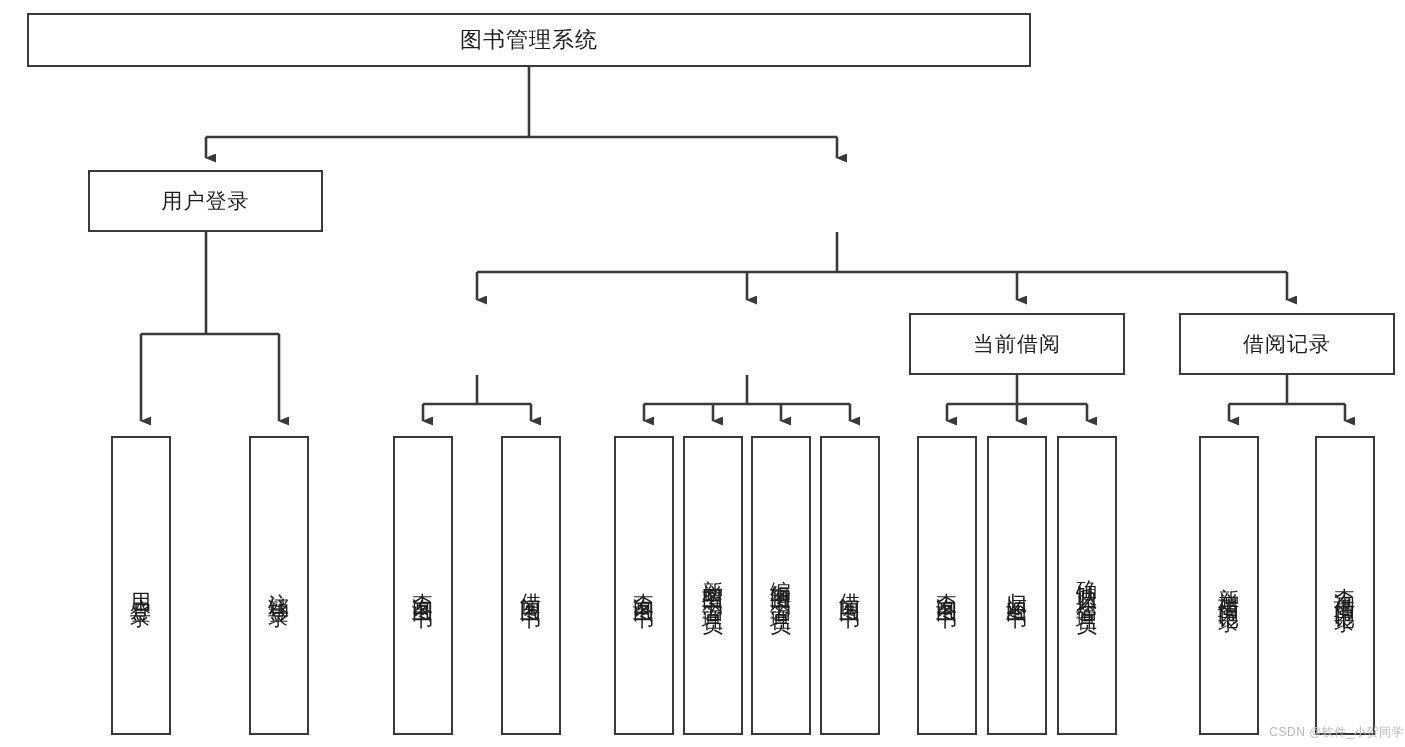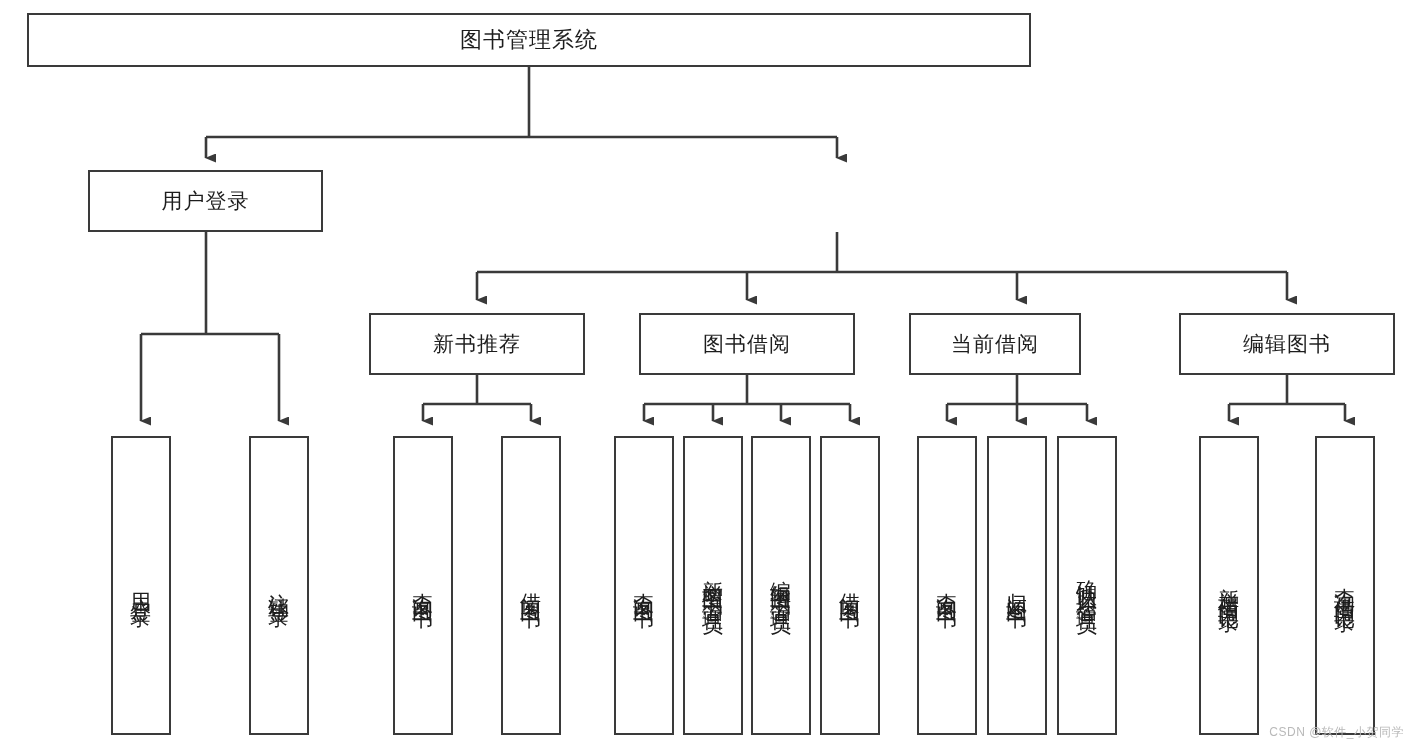--- a/index.html
+++ b/index.html
@@ -110,31 +110,25 @@
   </svg>
 
   <div class="node root" style="left:20px;top:13px;width:1004px;height:54px;">
     <span class="lbl">图书管理系统</span>
   </div>
 
   <div class="node" style="left:81px;top:170px;width:235px;height:62px;">
     <span class="lbl">用户登录</span>
   </div>
 
-  <div class="node" style="left:362px;top:313px;width:216px;height:62px;">
-    <span class="lbl">新书推荐</span>
-  </div>
-  <div class="node" style="left:632px;top:313px;width:216px;height:62px;">
-    <span class="lbl">图书借阅</span>
-  </div>
-  <div class="node" style="left:902px;top:313px;width:172px;height:62px;">
+  <div class="node" style="left:902px;top:313px;width:216px;height:62px;">
     <span class="lbl">当前借阅</span>
   </div>
   <div class="node" style="left:1172px;top:313px;width:216px;height:62px;">
-    <span class="lbl">编辑图书</span>
+    <span class="lbl">借阅记录</span>
   </div>
 
   <div class="node leaf" style="left:104px;top:436px;width:60px;height:299px;">
     <span class="lbl">用户登录</span>
   </div>
   <div class="node leaf" style="left:242px;top:436px;width:60px;height:299px;">
     <span class="lbl">注销登录</span>
   </div>
 
   <div class="node leaf" style="left:386px;top:436px;width:60px;height:299px;">

